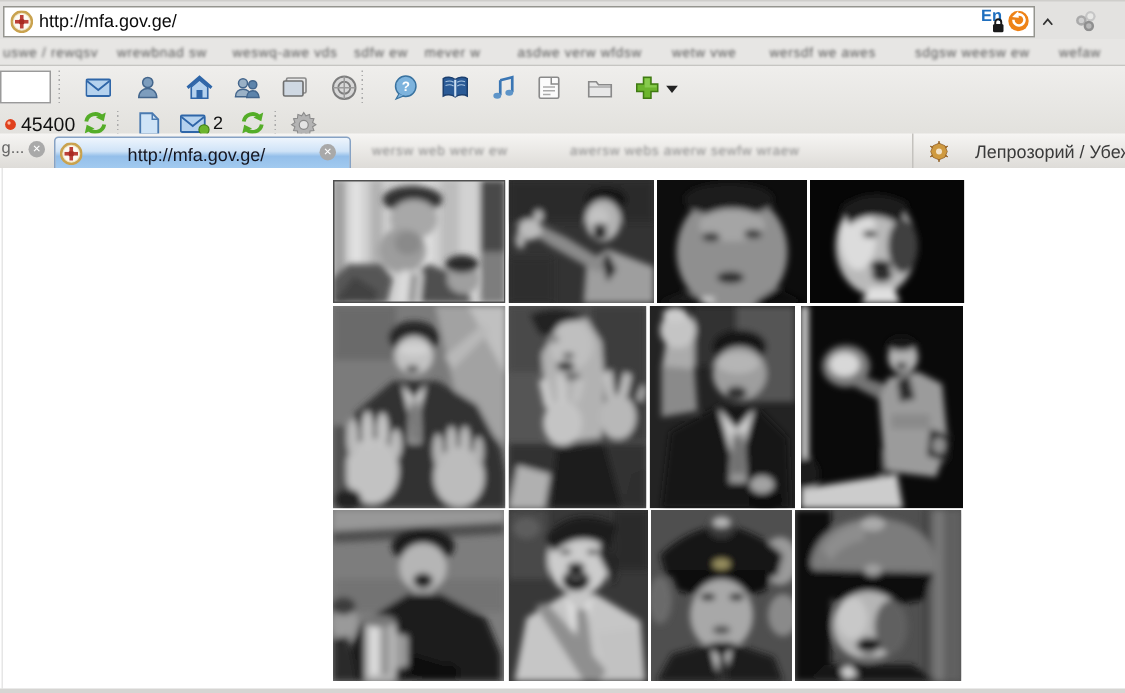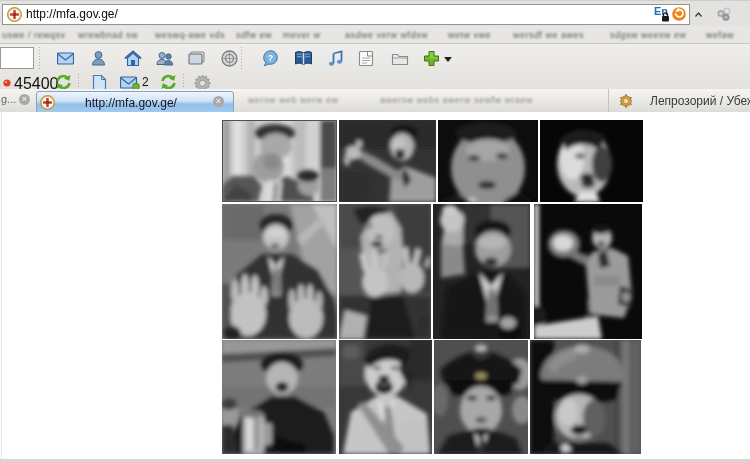--- a/index.html
+++ b/index.html
@@ -158,21 +158,21 @@
       <path d="M6.8 2.3 h3.4 v4.6 h4.5 v1.5 h-7.9 Z" fill="#8ecf55" opacity="0.8"></path>
     </svg>
     <svg class="ticon" style="left:444px;top:13px" width="8" height="5" viewBox="0 0 8 5">
       <path d="M0 0 L8 0 L4 5 Z" fill="#222"></path>
     </svg>
 
     <svg class="abs" style="top:35px;left:3px" width="8" height="8" viewBox="0 0 8 8">
         <circle cx="4" cy="4" r="3.6" fill="#e0401c"></circle>
         <circle cx="3" cy="3" r="1.1" fill="#ffb9a0"></circle>
       </svg>
-    <span class="abs" style="top:31px;left:14px;font-size:16px;color:#111">45400</span>
+    <span class="abs" style="top:31px;left:14px;font-size:13px;color:#111">45400</span>
     <div class="vsep" style="left:78px;top:30px;height:18px"></div>
     <div class="vsep" style="left:183px;top:30px;height:18px"></div>
 
     <svg class="ticon2" style="left:54px" width="19" height="16" viewBox="0 0 19 16">
       <path d="M3.5 7 A6 6 0 0 1 14 4.2" fill="none" stroke="#54ad28" stroke-width="2.6"></path>
       <path d="M16.5 1 L15.2 6.8 L10 4.4 Z" fill="#54ad28"></path>
       <path d="M15.5 9 A6 6 0 0 1 5 11.8" fill="none" stroke="#54ad28" stroke-width="2.6"></path>
       <path d="M2.5 15 L3.8 9.2 L9 11.6 Z" fill="#54ad28"></path>
     </svg>
 

